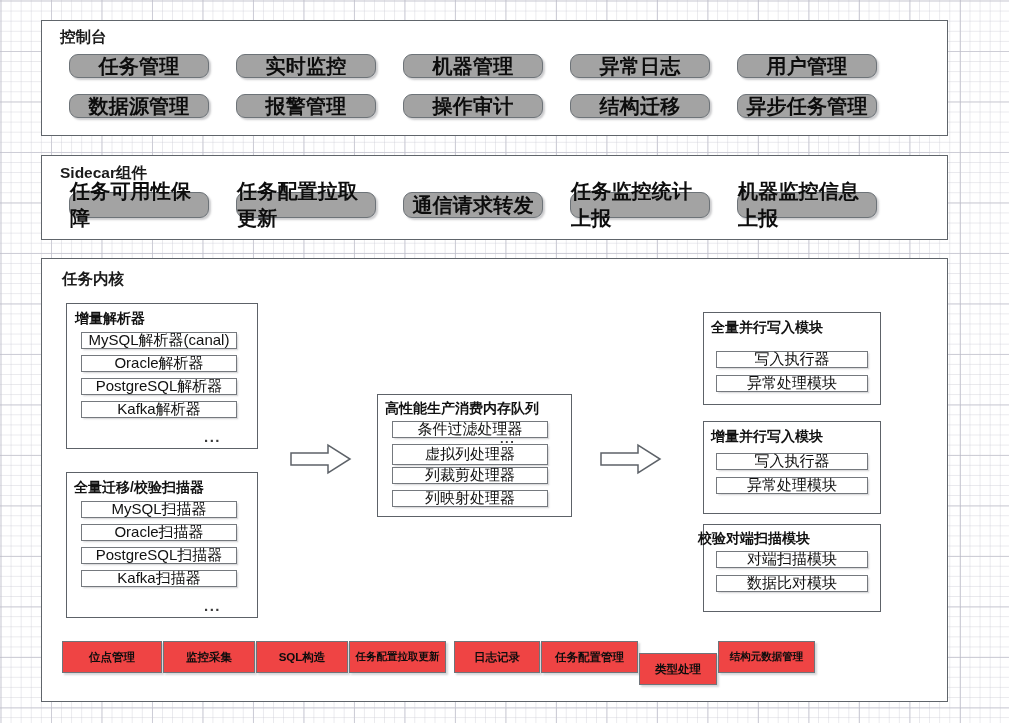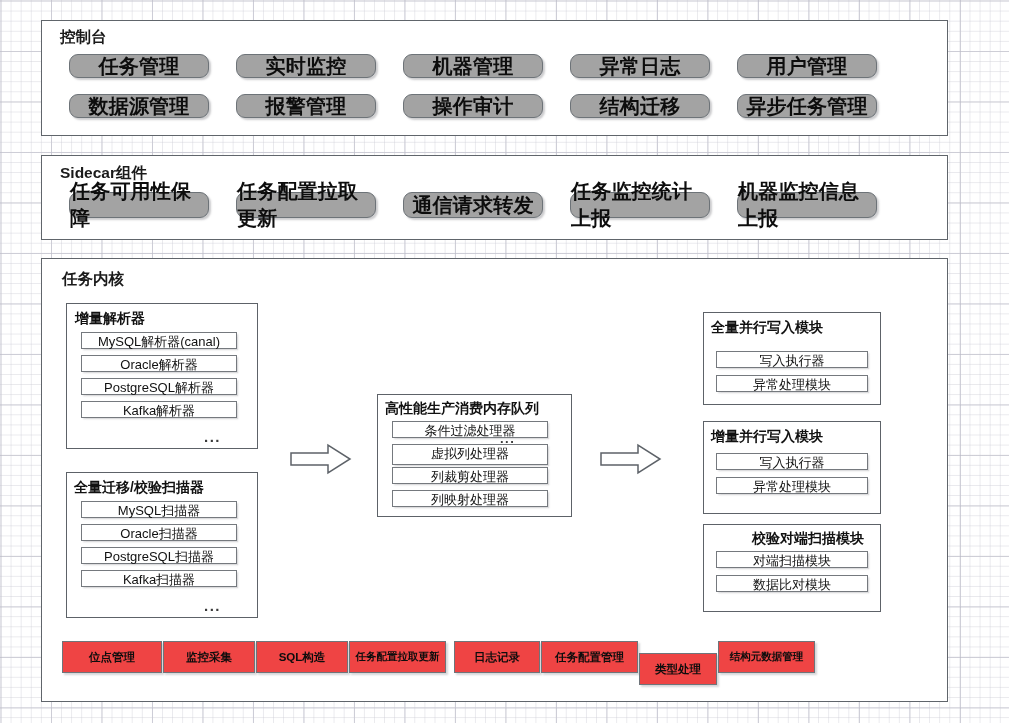--- a/index.html
+++ b/index.html
@@ -80,23 +80,23 @@
     font-size: 14px;
     color: #111111;
     white-space: nowrap;
   }
 
   
   .item {
     border: 1.2px solid #75797e;
     background: #ffffff;
     display: flex;
-    align-items: flex-start;
+    align-items: center;
     justify-content: center;
-    font-size: 13px;
+    font-size: 15px;
     color: #101010;
     white-space: nowrap;
     box-shadow: 1.5px 1.5px 1.5px rgba(140,140,145,0.30);
   }
 
   
   .svcbox {
     border: 1.3px solid #6f747a;
     background: #ef4444;
     display: flex;
@@ -260,21 +260,21 @@
 <div class="group-title" style="left:711px; top:428px;">增量并行写入模块</div>
 <div class="shape item" style="left:716px; top:453px; width:152px; height:17px;">
   <span>写入执行器</span>
 </div>
 <div class="shape item" style="left:716px; top:477px; width:152px; height:17px;">
   <span>异常处理模块</span>
 </div>
 
 <div class="shape group" style="left:703px; top:524px; width:178px; height:88px;">
 </div>
-<div class="group-title" style="left:752px; top:530px;">校验对端扫描模块</div>
+<div class="group-title" style="left:698px; top:530px;">校验对端扫描模块</div>
 <div class="shape item" style="left:716px; top:551px; width:152px; height:17px;">
   <span>对端扫描模块</span>
 </div>
 <div class="shape item" style="left:716px; top:575px; width:152px; height:17px;">
   <span>数据比对模块</span>
 </div>
 
 <div class="shape svcbox" style="left:62px; top:641px; width:100px; height:32px;">
   <span>位点管理</span>
 </div>

